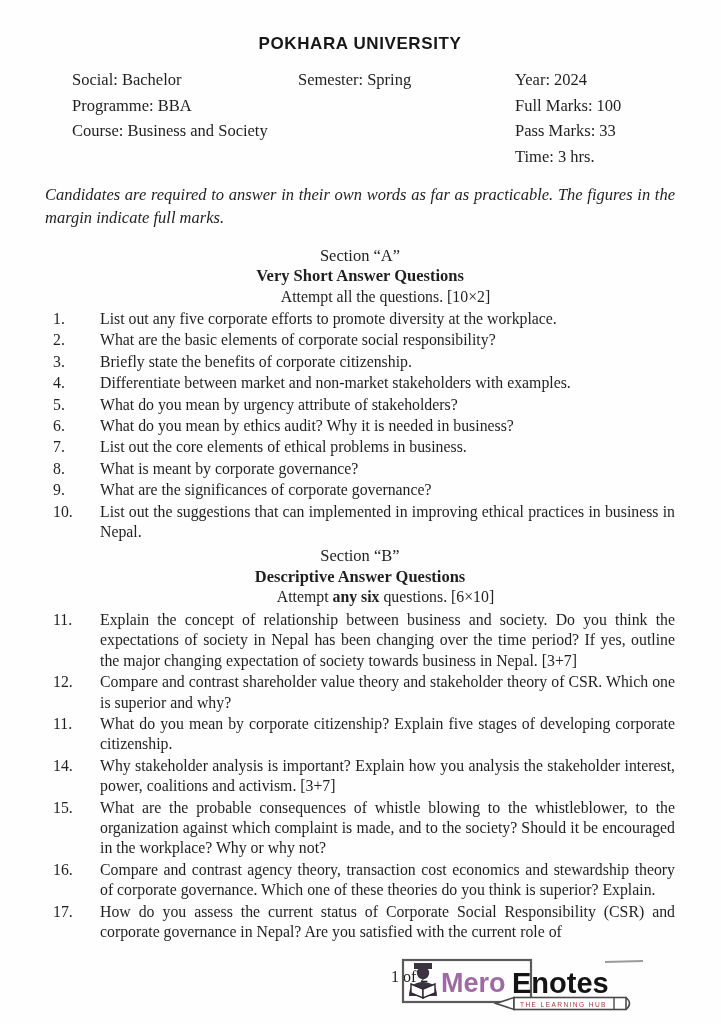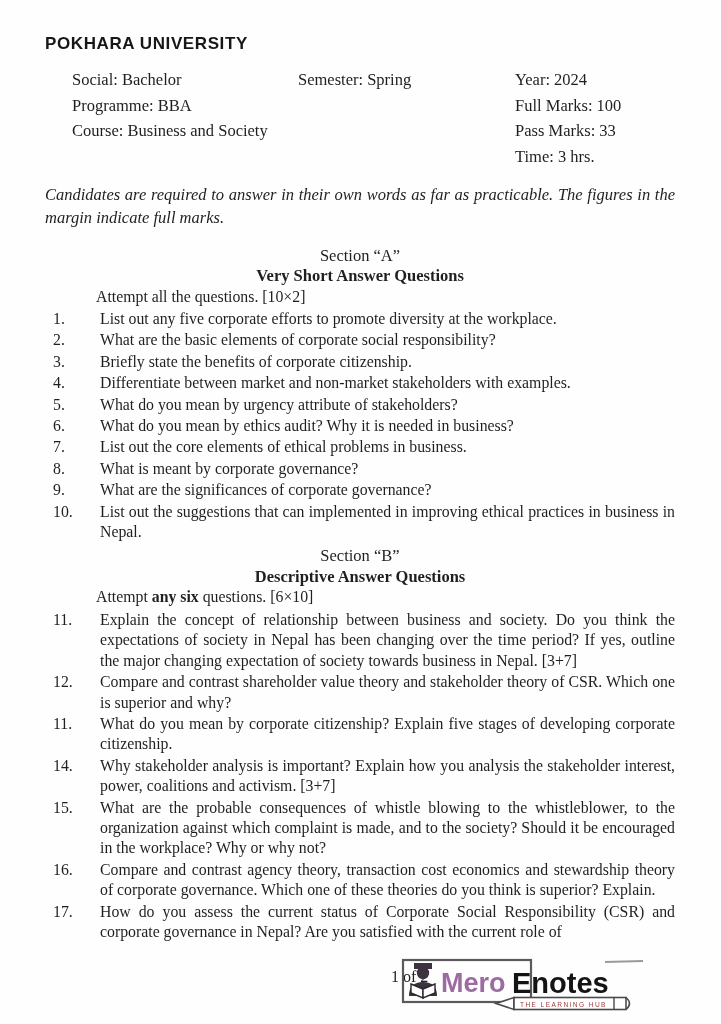--- a/index.html
+++ b/index.html
@@ -12,21 +12,21 @@
     width: 721px;
     height: 1024px;
     background: #fefefe;
     color: #1f1f1f;
     font-family: "Liberation Serif", serif;
     box-sizing: border-box;
     padding: 34px 46px 0 45px;
     overflow: hidden;
   }
   .exam-title {
-    text-align: left;
+    text-align: center;
     font-family: "Liberation Sans", sans-serif;
     font-weight: bold;
     font-size: 17px;
     letter-spacing: 0.6px;
     color: #171717;
     margin: 0 0 13px 0;
   }
   .meta-grid {
     display: grid;
     grid-template-columns: 226px 217px 1fr;
@@ -52,20 +52,21 @@
     text-align: center;
     font-weight: bold;
     font-size: 16.5px;
     line-height: 20.5px;
   }
   .attempt-line {
     padding-left: 51px;
     font-size: 15.8px;
     line-height: 20.5px;
     margin-bottom: 2px;
+    text-align: center;
   }
   .attempt-line .bold { font-weight: bold; }
   .q-row {
     display: flex;
     font-size: 15.8px;
     line-height: 20.4px;
     margin-bottom: 1px;
   }
   .q-num {
     flex: 0 0 55px;

